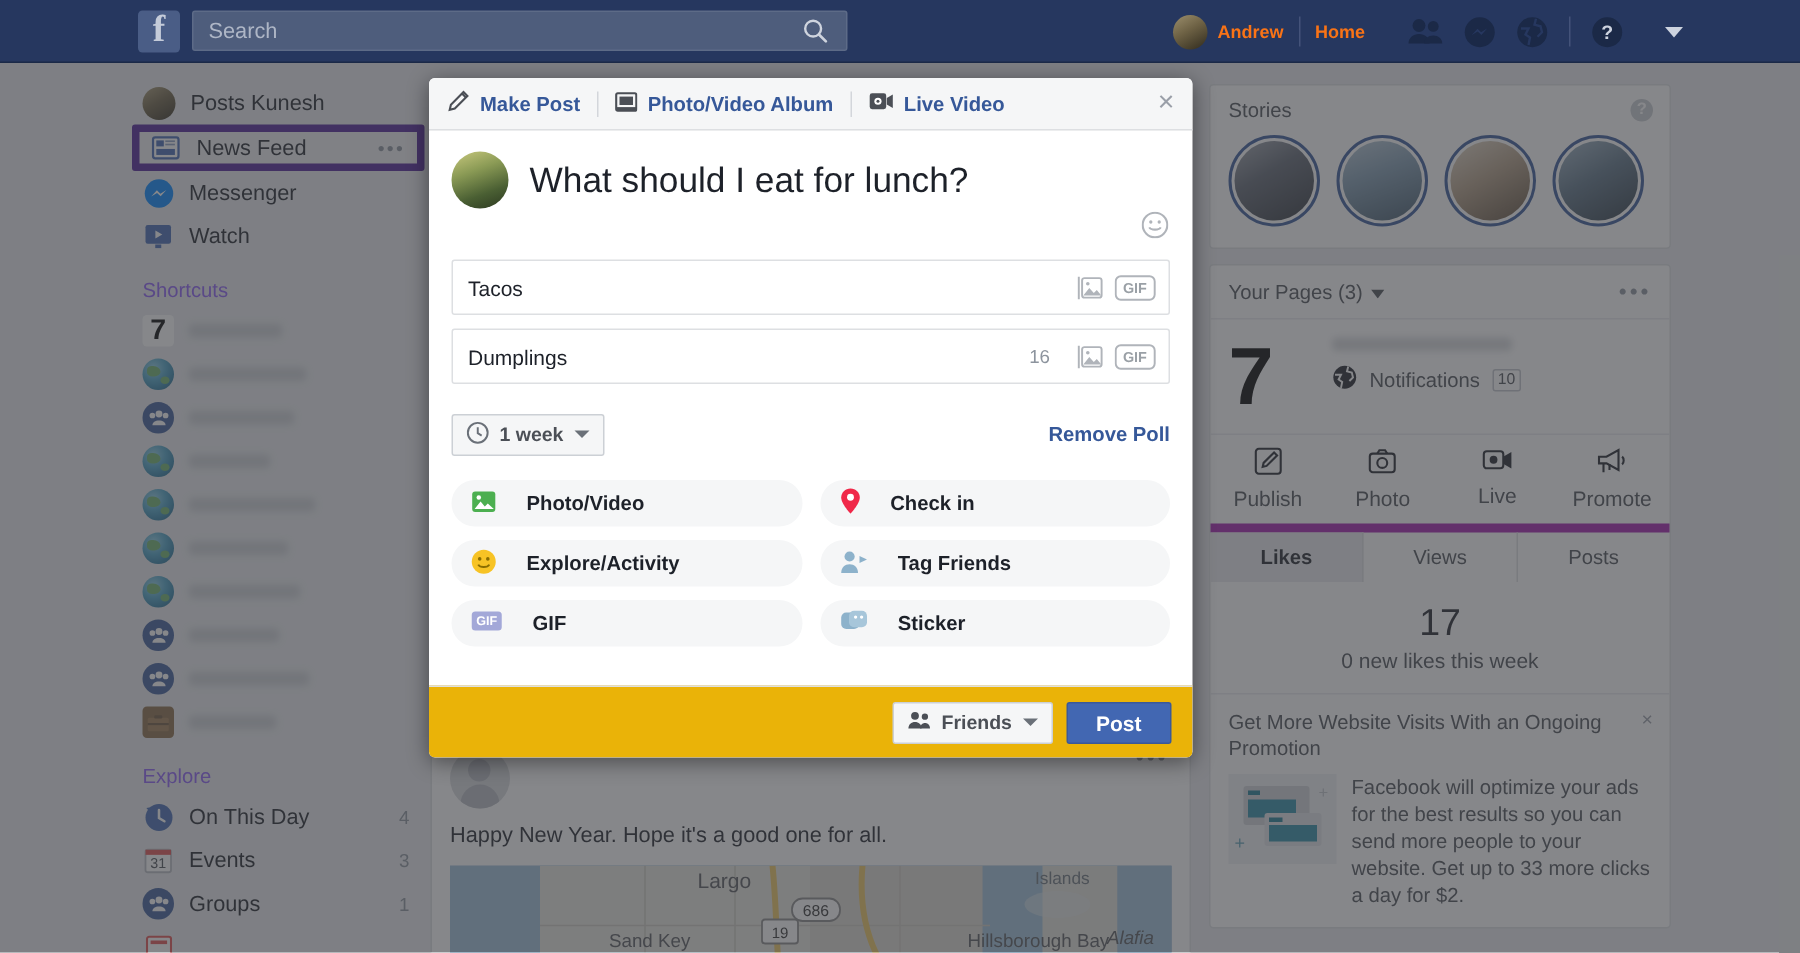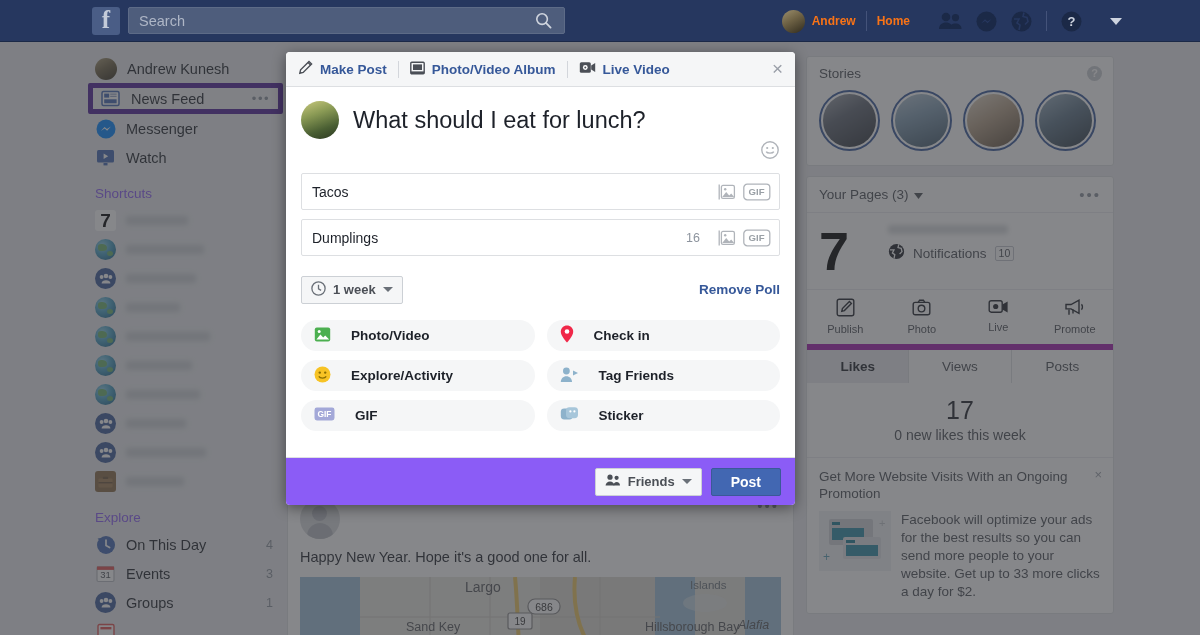--- a/index.html
+++ b/index.html
@@ -141,21 +141,21 @@
   .caret-sm { width:0;height:0;border-left:5px solid transparent;border-right:5px solid transparent;border-top:5px solid #6a7078; }
   .remove-poll { position: absolute; right: 15px; font-size: 13.5px; color: #365899; font-weight: bold; cursor: pointer; }
 
   .attach-grid { display: grid; grid-template-columns: 1fr 1fr; gap: 9px 12px; padding: 11px 15px 0; }
   .attach-btn {
     height: 31px; background: #f5f6f7; border-radius: 16px; display: flex;
     align-items: center; gap: 20px; padding: 0 13px; font-size: 13.5px;
     color: #1d2129; font-weight: bold; cursor: pointer;
   }
   .modal-foot {
-    height: 48px; background: #8b5cf6; border-top: 1px solid #dddfe2;
+    height: 48px; background: #eab308; border-top: 1px solid #dddfe2;
     display: flex; align-items: center; justify-content: flex-end; gap: 9px; padding-right: 14px;
   }
   .priv-btn {
     display: flex; align-items: center; gap: 7px; background: #f5f6f7; border: 1px solid #ccd0d5;
     border-radius: 2px; height: 28px; padding: 0 9px; font-size: 13px; font-weight: bold; color: #4b4f56; cursor: pointer;
   }
   .post-btn {
     background: #4267b2; color: #fff; border: 1px solid #3b5998; border-radius: 2px;
     height: 28px; padding: 0 19px; font-size: 14px; font-weight: bold; cursor: pointer;
     font-family: "Liberation Sans", sans-serif;
@@ -179,21 +179,21 @@
 
   .pages-head { padding: 10px 12px; font-size: 13.5px; color: #4b4f56; border-bottom: 1px solid #e9ebee; position: relative; display: flex; align-items: center; gap: 5px;}
   .pages-dots { position: absolute; right: 12px; top: 9px; color: #8d949e; letter-spacing: 2px; font-size: 15px; }
   .page-row { display: flex; padding: 10px 12px 8px; gap: 11px; }
   .page-logo { width: 58px; height: 58px; color: #000; font-size: 54px; font-weight: bold; line-height: 56px; font-family: "Liberation Sans", sans-serif; }
   .page-lines { flex: 1; padding-top: 2px;}
   .blur-title { height: 9px; width: 120px; border-radius: 3px; background: rgba(140,145,155,0.35); filter: blur(2.6px); margin-bottom: 9px;}
   .page-stat { display: flex; align-items: center; gap: 8px; font-size: 13.5px; color: #4b4f56; margin-bottom: 3px; }
   .badge { border: 1px solid #c2c6cc; border-radius: 2px; font-size: 10.5px; padding: 0 3px; color: #4b4f56; line-height: 13px; }
   .actions-row { display: flex; border-top: 1px solid #e9ebee; padding: 8px 0 9px; }
-  .act { flex: 1; text-align: center; font-size: 11px; color: #4b4f56; cursor: pointer; }
+  .act { flex: 1; text-align: center; font-size: 14px; color: #4b4f56; cursor: pointer; }
   .act .lbl { display: block; margin-top: 4px; }
   .tabs-row { display: flex; border-top: 6px solid #a21caf; }
   .tab { flex: 1; text-align: center; padding: 9px 0; font-size: 13.5px; color: #4b4f56;
     border-right: 1px solid #dddfe2; cursor: pointer; }
   .tab:last-child { border-right: none; }
   .tab.active { background: #e9ebee; font-weight: bold; color: #1d2129; }
   .stat-big { text-align: center; font-size: 25px; color: #1d2129; padding: 13px 0 2px; }
   .stat-sub { text-align: center; font-size: 14px; color: #4b4f56; padding-bottom: 14px; }
   .promo { border-top: 1px solid #e9ebee; padding: 10px 12px 12px; position: relative; }
   .promo-title { font-size: 13.5px; color: #4b4f56; line-height: 17px; padding-right: 18px; }
@@ -255,21 +255,21 @@
       </div>
       <div class="nav-caret"></div>
     </div>
   </div>
 </div>
 
 <div class="sidebar">
 
   <div class="side-row">
     <div class="ava-sm"></div>
-    <span class="side-label name">Andrew Kunesh</span>
+    <span class="side-label name">Posts Kunesh</span>
   </div>
 
   <div class="side-row sel">
     <span class="ic">
       <svg width="19" height="19" viewBox="0 0 19 19">
           <rect x="1" y="2.5" width="17" height="14" rx="1.5" fill="#fff" stroke="#4267b2" stroke-width="1.5"></rect>
           <rect x="3.2" y="4.6" width="5" height="4" fill="#4267b2"></rect>
           <rect x="9.2" y="4.6" width="6.4" height="1.1" fill="#8b9dc3"></rect>
           <rect x="9.2" y="6.8" width="6.4" height="1.1" fill="#8b9dc3"></rect>
           <rect x="3.2" y="10.3" width="12.4" height="4" fill="#4267b2"></rect>

